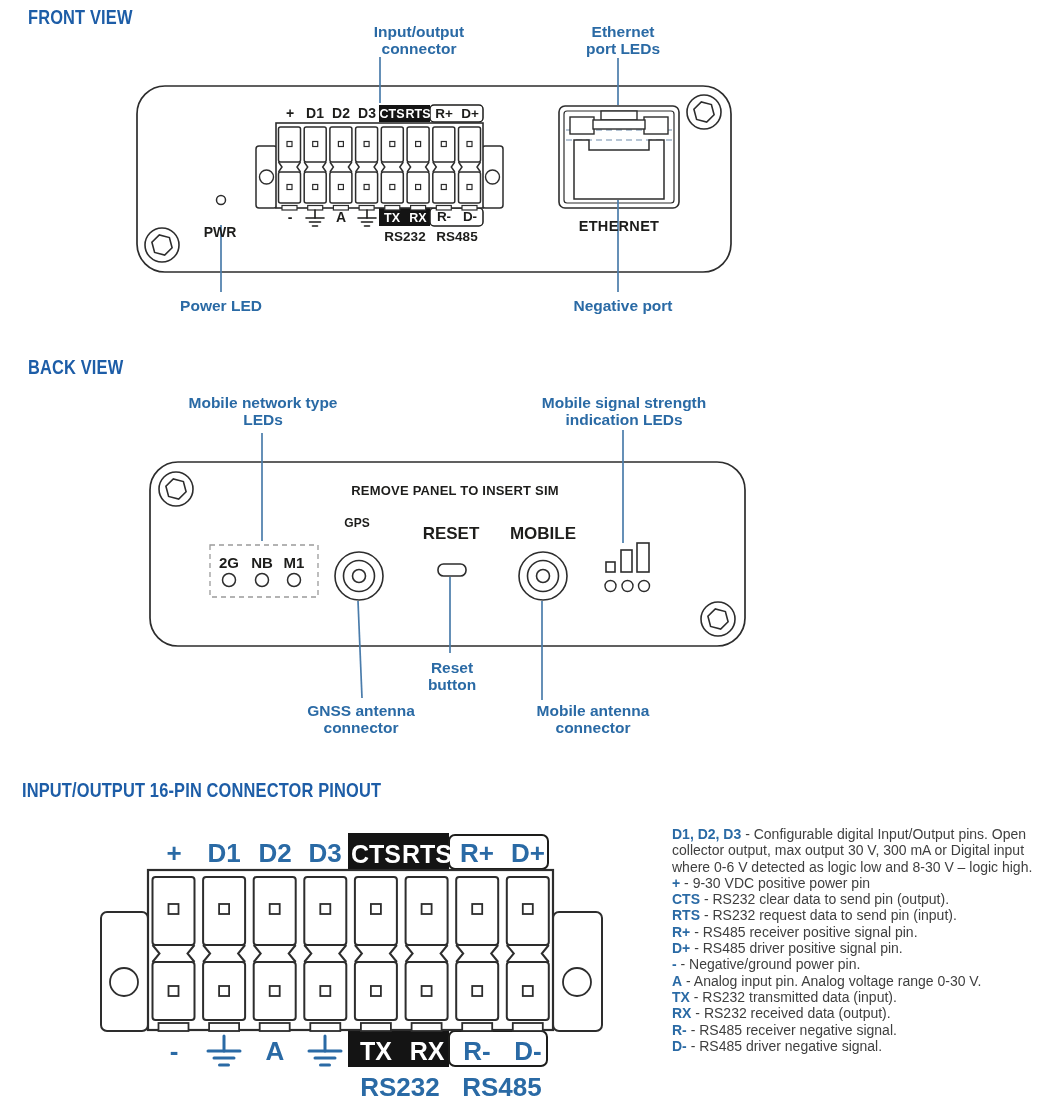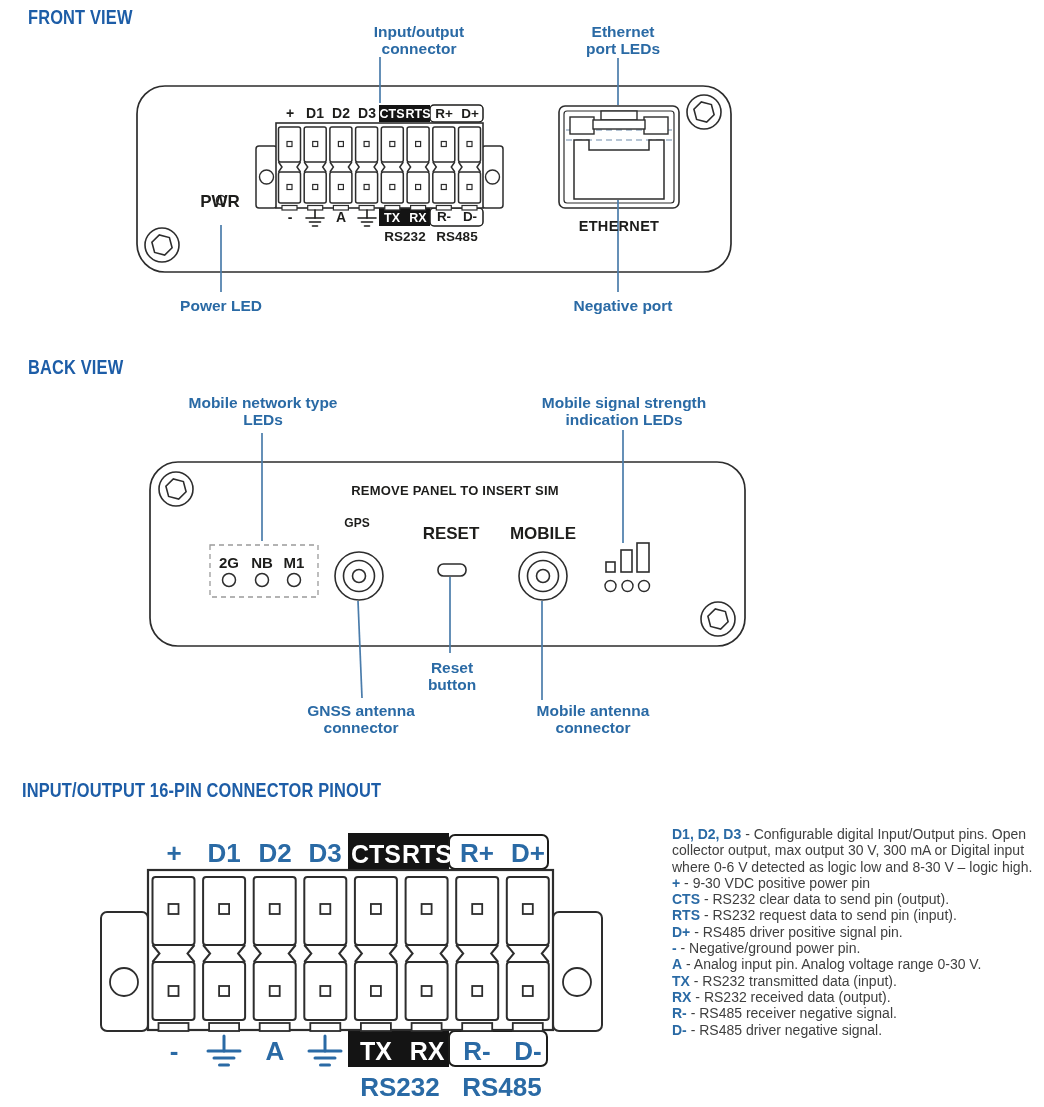--- a/index.html
+++ b/index.html
@@ -170,21 +170,21 @@
   </svg>
 
   <div class="hd" style="left:28px;top:6px;">FRONT VIEW</div>
   <div class="ann" style="left:380px;top:23px;margin-left:39px;">Input/output
 connector</div>
   <div class="ann" style="left:623px;top:23px;">Ethernet
 port LEDs</div>
   <div class="ann" style="left:221px;top:297px;">Power LED</div>
   <div class="ann" style="left:623px;top:297px;">Negative port</div>
 
-  <div class="lbl b14" style="left:220px;top:192px;font-size:17px;">PWR</div>
+  <div class="lbl b14" style="left:220px;top:224px;font-size:14px;">PWR</div>
   <div class="lbl" style="left:619px;top:218px;font-size:14.5px;letter-spacing:0.3px;">ETHERNET</div>
 
   <div class="lbl b14" style="left:290px;top:105px;">+</div>
   <div class="lbl b14" style="left:315px;top:105px;">D1</div>
   <div class="lbl b14" style="left:341px;top:105px;">D2</div>
   <div class="lbl b14" style="left:367px;top:105px;">D3</div>
   <div class="lbl w12" style="left:392px;top:107px;">CTS</div>
   <div class="lbl w12" style="left:418px;top:107px;">RTS</div>
   <div class="lbl b13" style="left:444px;top:106px;">R+</div>
   <div class="lbl b13" style="left:470px;top:106px;">D+</div>
@@ -238,20 +238,21 @@
   <div class="lbl blue big" style="left:528px;top:1036px;">D-</div>
 
   <div class="lbl blue big" style="left:400px;top:1072px;">RS232</div>
   <div class="lbl blue big" style="left:502px;top:1072px;">RS485</div>
 
   <div class="desc">
     <div><span class="term">D1, D2, D3</span> <span>- Configurable digital Input/Output pins. Open collector output, max output 30 V, 300 mA or Digital input where 0-6 V detected as logic low and 8-30 V – logic high.</span></div>
     <div><span class="term">+</span> <span>- 9-30 VDC positive power pin</span></div>
     <div><span class="term">CTS</span> <span>- RS232 clear data to send pin (output).</span></div>
     <div><span class="term">RTS</span> <span>- RS232 request data to send pin (input).</span></div>
+    <div><span class="term">R+</span> <span>- RS485 receiver positive signal pin.</span></div>
     <div><span class="term">D+</span> <span>- RS485 driver positive signal pin.</span></div>
     <div><span class="term">-</span> <span>- Negative/ground power pin.</span></div>
     <div><span class="term">A</span> <span>- Analog input pin. Analog voltage range 0-30 V.</span></div>
     <div><span class="term">TX</span> <span>- RS232 transmitted data (input).</span></div>
     <div><span class="term">RX</span> <span>- RS232 received data (output).</span></div>
     <div><span class="term">R-</span> <span>- RS485 receiver negative signal.</span></div>
     <div><span class="term">D-</span> <span>- RS485 driver negative signal.</span></div>
   </div>
 
 </div>

